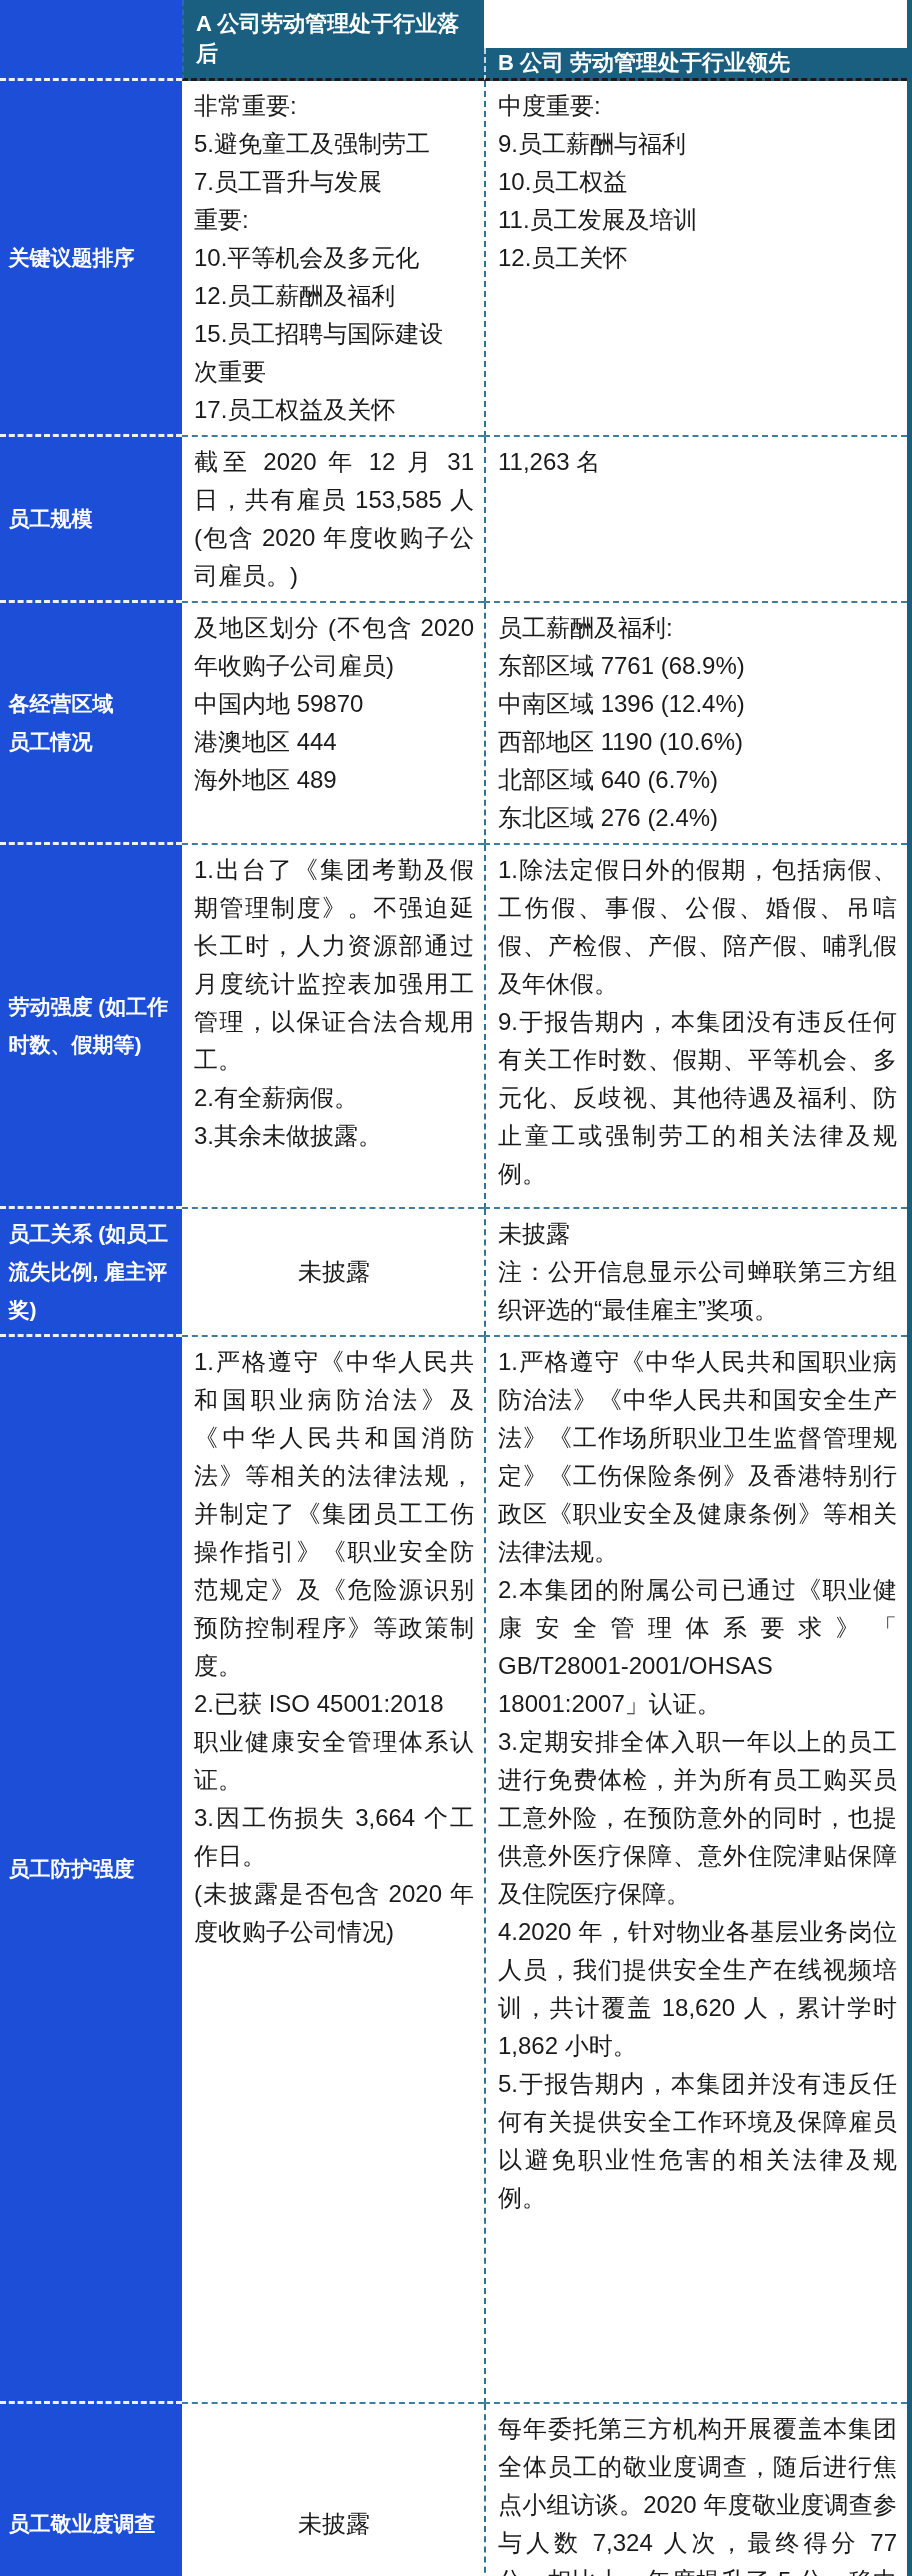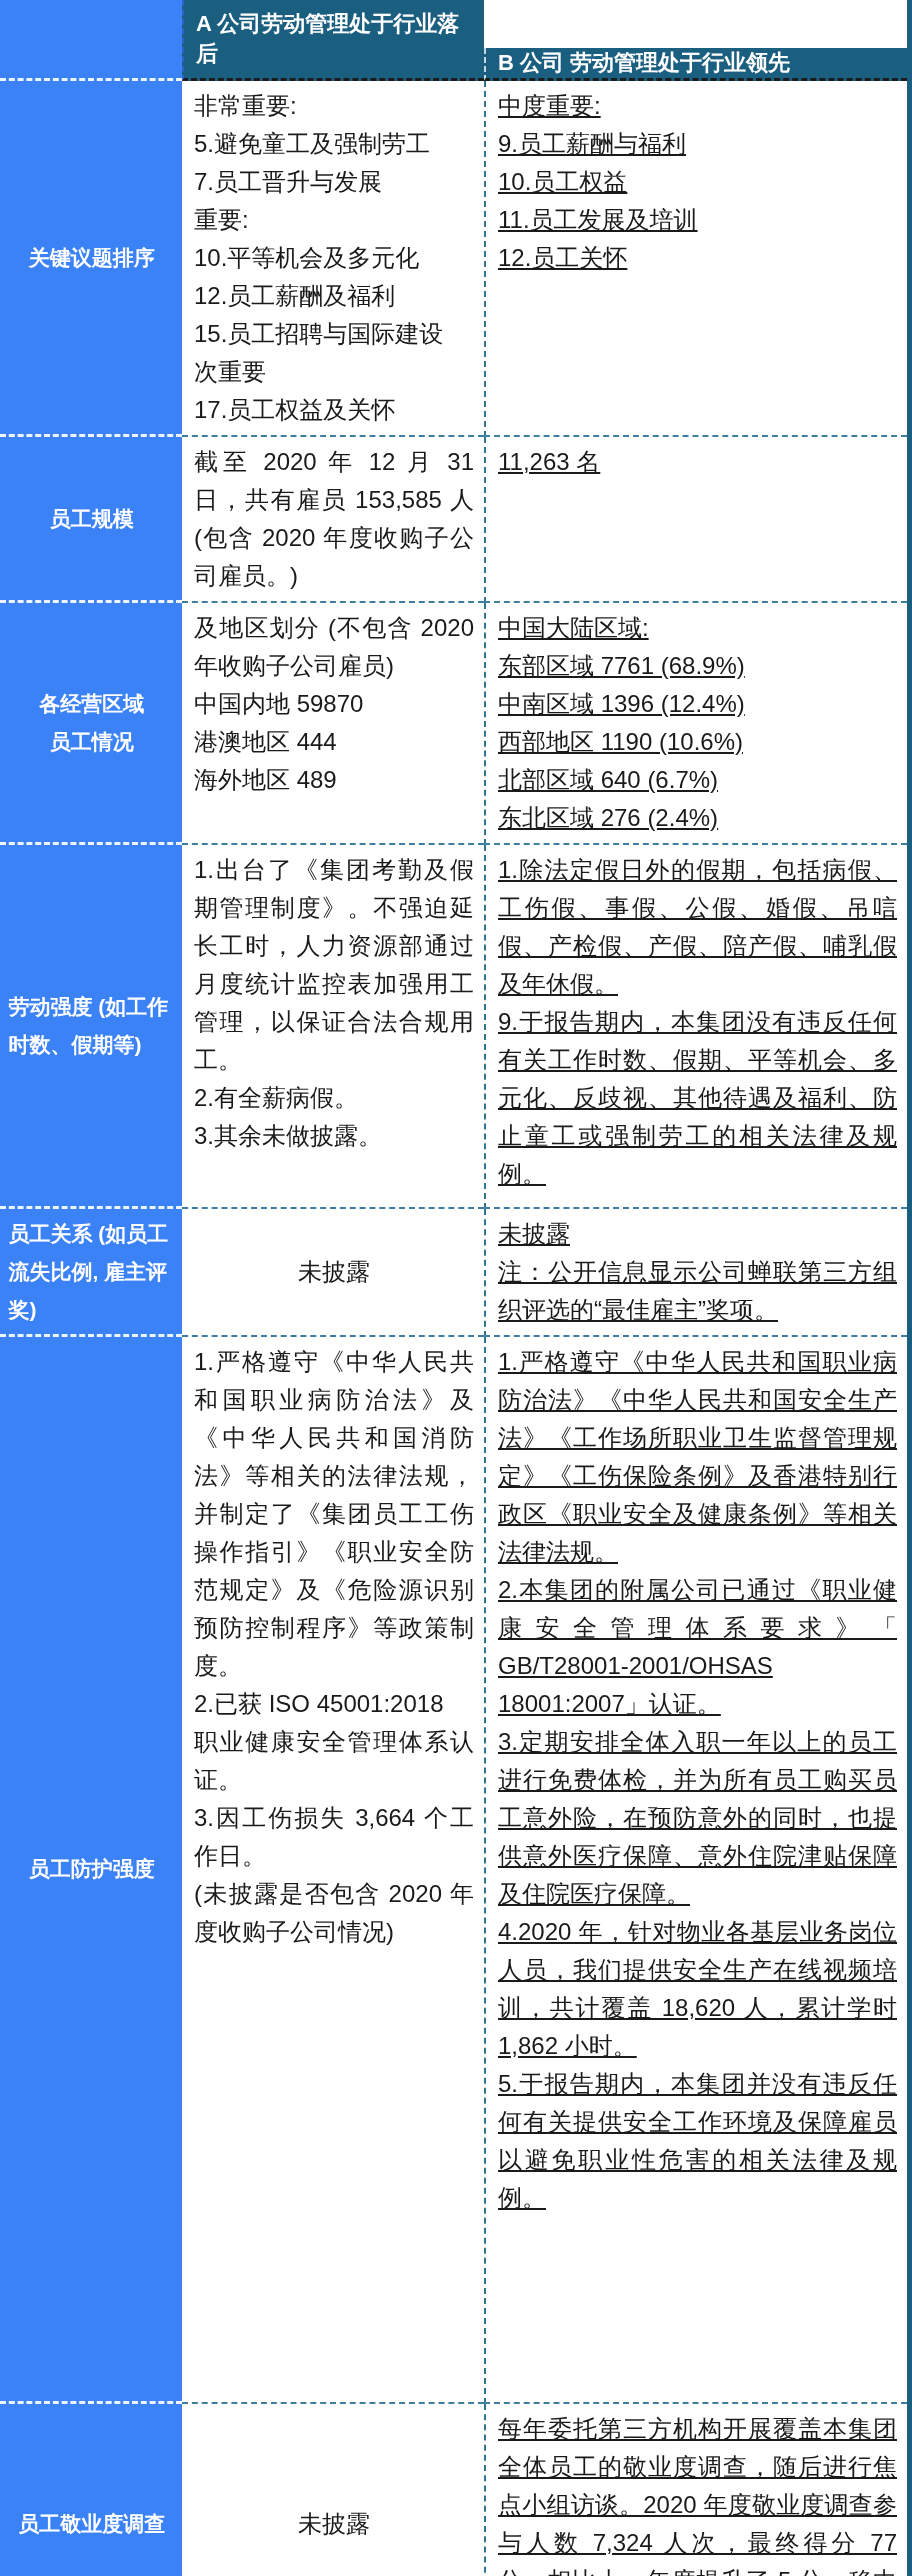--- a/index.html
+++ b/index.html
@@ -20,32 +20,31 @@
   .r0{min-height:340px;}
   .r1{min-height:118px;}
   .r2{min-height:239px;}
   .r3{min-height:364px;}
   .r4{min-height:117px;}
   .r5{min-height:1067px;}
   .r6{min-height:237px;}
 
   
   .lab{
-    background:#3b82f6;
+    background:#1d4ed8;
     color:#ffffff;
     font-weight:bold;
     font-size:21px;
     line-height:38px;
     display:flex;
     flex-direction:column;
     justify-content:center;
     padding:3.4px 6.8px 3.4px 8.4px;
     border-bottom:3.4px dashed rgba(255,255,255,.92);
     box-sizing:border-box;
-    align-items:center;
   }
   .lab p{margin:0;text-align:left;}
 
   
   .head{
     background:#1A5E80;
     color:#ffffff;
     font-weight:bold;
     font-size:22px;
     display:flex;
@@ -61,21 +60,21 @@
   
   .cell{
     background:#ffffff;
     font-size:24px;
     line-height:38px;
     padding:6px 10px 6px 12px;
     box-sizing:border-box;
     border-bottom:2.5px dashed #3d7ea0;
   }
   .cell p{margin:0;text-align:justify;}
-  .cell.b{border-left:2.5px dashed #2d7593;text-decoration:underline;}
+  .cell.b{border-left:2.5px dashed #2d7593;}
   .cell.center{
     display:flex;align-items:center;justify-content:center;
     text-align:center;
   }
   .cell.center p{text-align:center;}
   .last .lab, .last .cell{border-bottom:none;}
 </style>
 </head>
 <body>
 
@@ -128,21 +127,21 @@
         <p>各经营区域</p>
         <p>员工情况</p>
       </div>
     <div class="cell a">
         <p>及地区划分 (不包含 2020 年收购子公司雇员)</p>
         <p>中国内地 59870</p>
         <p>港澳地区 444</p>
         <p>海外地区 489</p>
       </div>
     <div class="cell b">
-        <p>中国大陆区域:</p>
+        <p>员工薪酬及福利:</p>
         <p>东部区域 7761 (68.9%)</p>
         <p>中南区域 1396 (12.4%)</p>
         <p>西部地区 1190 (10.6%)</p>
         <p>北部区域 640 (6.7%)</p>
         <p>东北区域 276 (2.4%)</p>
       </div>
   </div>
 
   <div class="row r3">
     <div class="lab">

